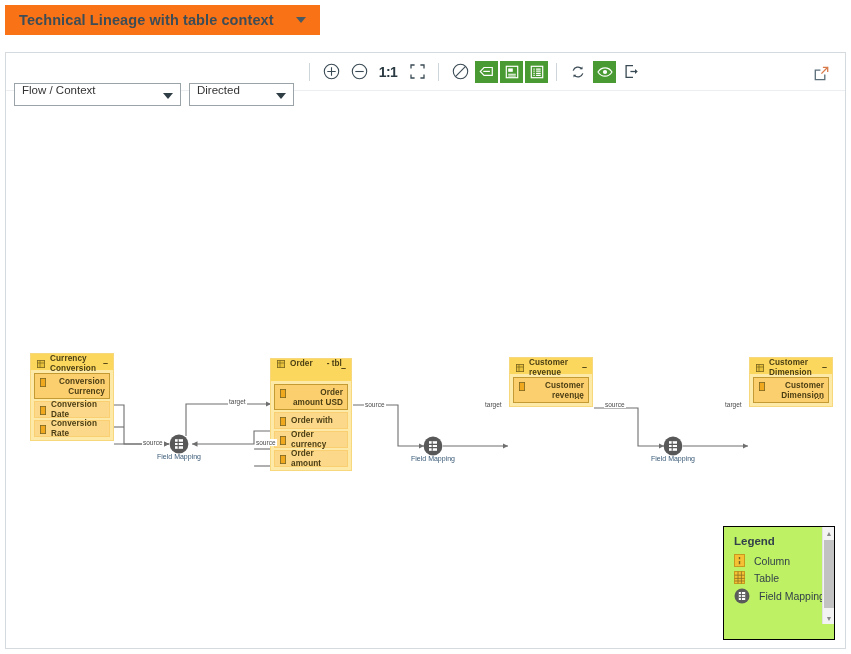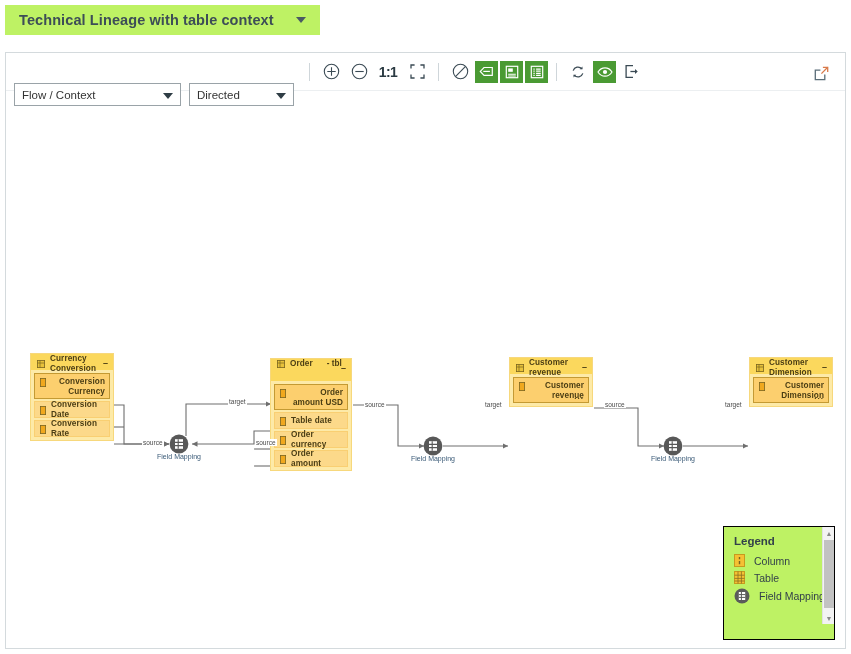--- a/index.html
+++ b/index.html
@@ -9,21 +9,21 @@
     background: #ffffff;
     font-family: "Liberation Sans", sans-serif;
     overflow: hidden;
   }
   #app { position: relative; width: 851px; height: 654px; background: #ffffff; }
 
   
   .header-tab {
     position: absolute; left: 5px; top: 5px;
     height: 30px;
-    background: #bef264;
+    background: #f97316;
     display: flex; align-items: center;
     padding: 0 14px 0 14px;
     gap: 22px;
     cursor: pointer;
   }
   .header-tab .title {
     font-size: 14.5px; color: #3d4d57; font-weight: 600;
     letter-spacing: .1px; white-space: nowrap;
   }
   .caret-down {
@@ -48,21 +48,21 @@
     display: flex; align-items: center;
     padding: 0 8px;
     gap: 0px;
     border-bottom: 1px solid #eceff1;
   }
   .select-box {
     position: relative;
     height: 23px;
     border: 1px solid #9aa3a8;
     background: #fff;
-    display: flex; align-items: center;
+    display: flex; align-items: flex-start;
     padding: 0 22px 0 7px;
     font-size: 11.5px; color: #333;
     cursor: pointer;
     margin-right: 8px;
     margin-top: 46px;
   }
   .select-box.w1 { width: 167px; }
   .select-box.w2 { width: 105px; }
   .select-box .sel-caret {
     position: absolute; right: 7px; top: 50%;
@@ -391,21 +391,21 @@
                 </svg>
             </span>
             <span class="cnm">Order amount USD</span>
           </div>
           <div class="col-row">
             <span class="cico">
               <svg width="6" height="9" viewBox="0 0 6 9">
                   <rect x="0.4" y="0.4" width="5.2" height="8.2" fill="#f0a81e" stroke="#7a6420" stroke-width="0.8"></rect>
                 </svg>
             </span>
-            <span class="cnm">Table date</span>
+            <span class="cnm">Order with</span>
           </div>
           <div class="col-row">
             <span class="cico">
               <svg width="6" height="9" viewBox="0 0 6 9">
                   <rect x="0.4" y="0.4" width="5.2" height="8.2" fill="#f0a81e" stroke="#7a6420" stroke-width="0.8"></rect>
                 </svg>
             </span>
             <span class="cnm">Order currency</span>
           </div>
           <div class="col-row">

